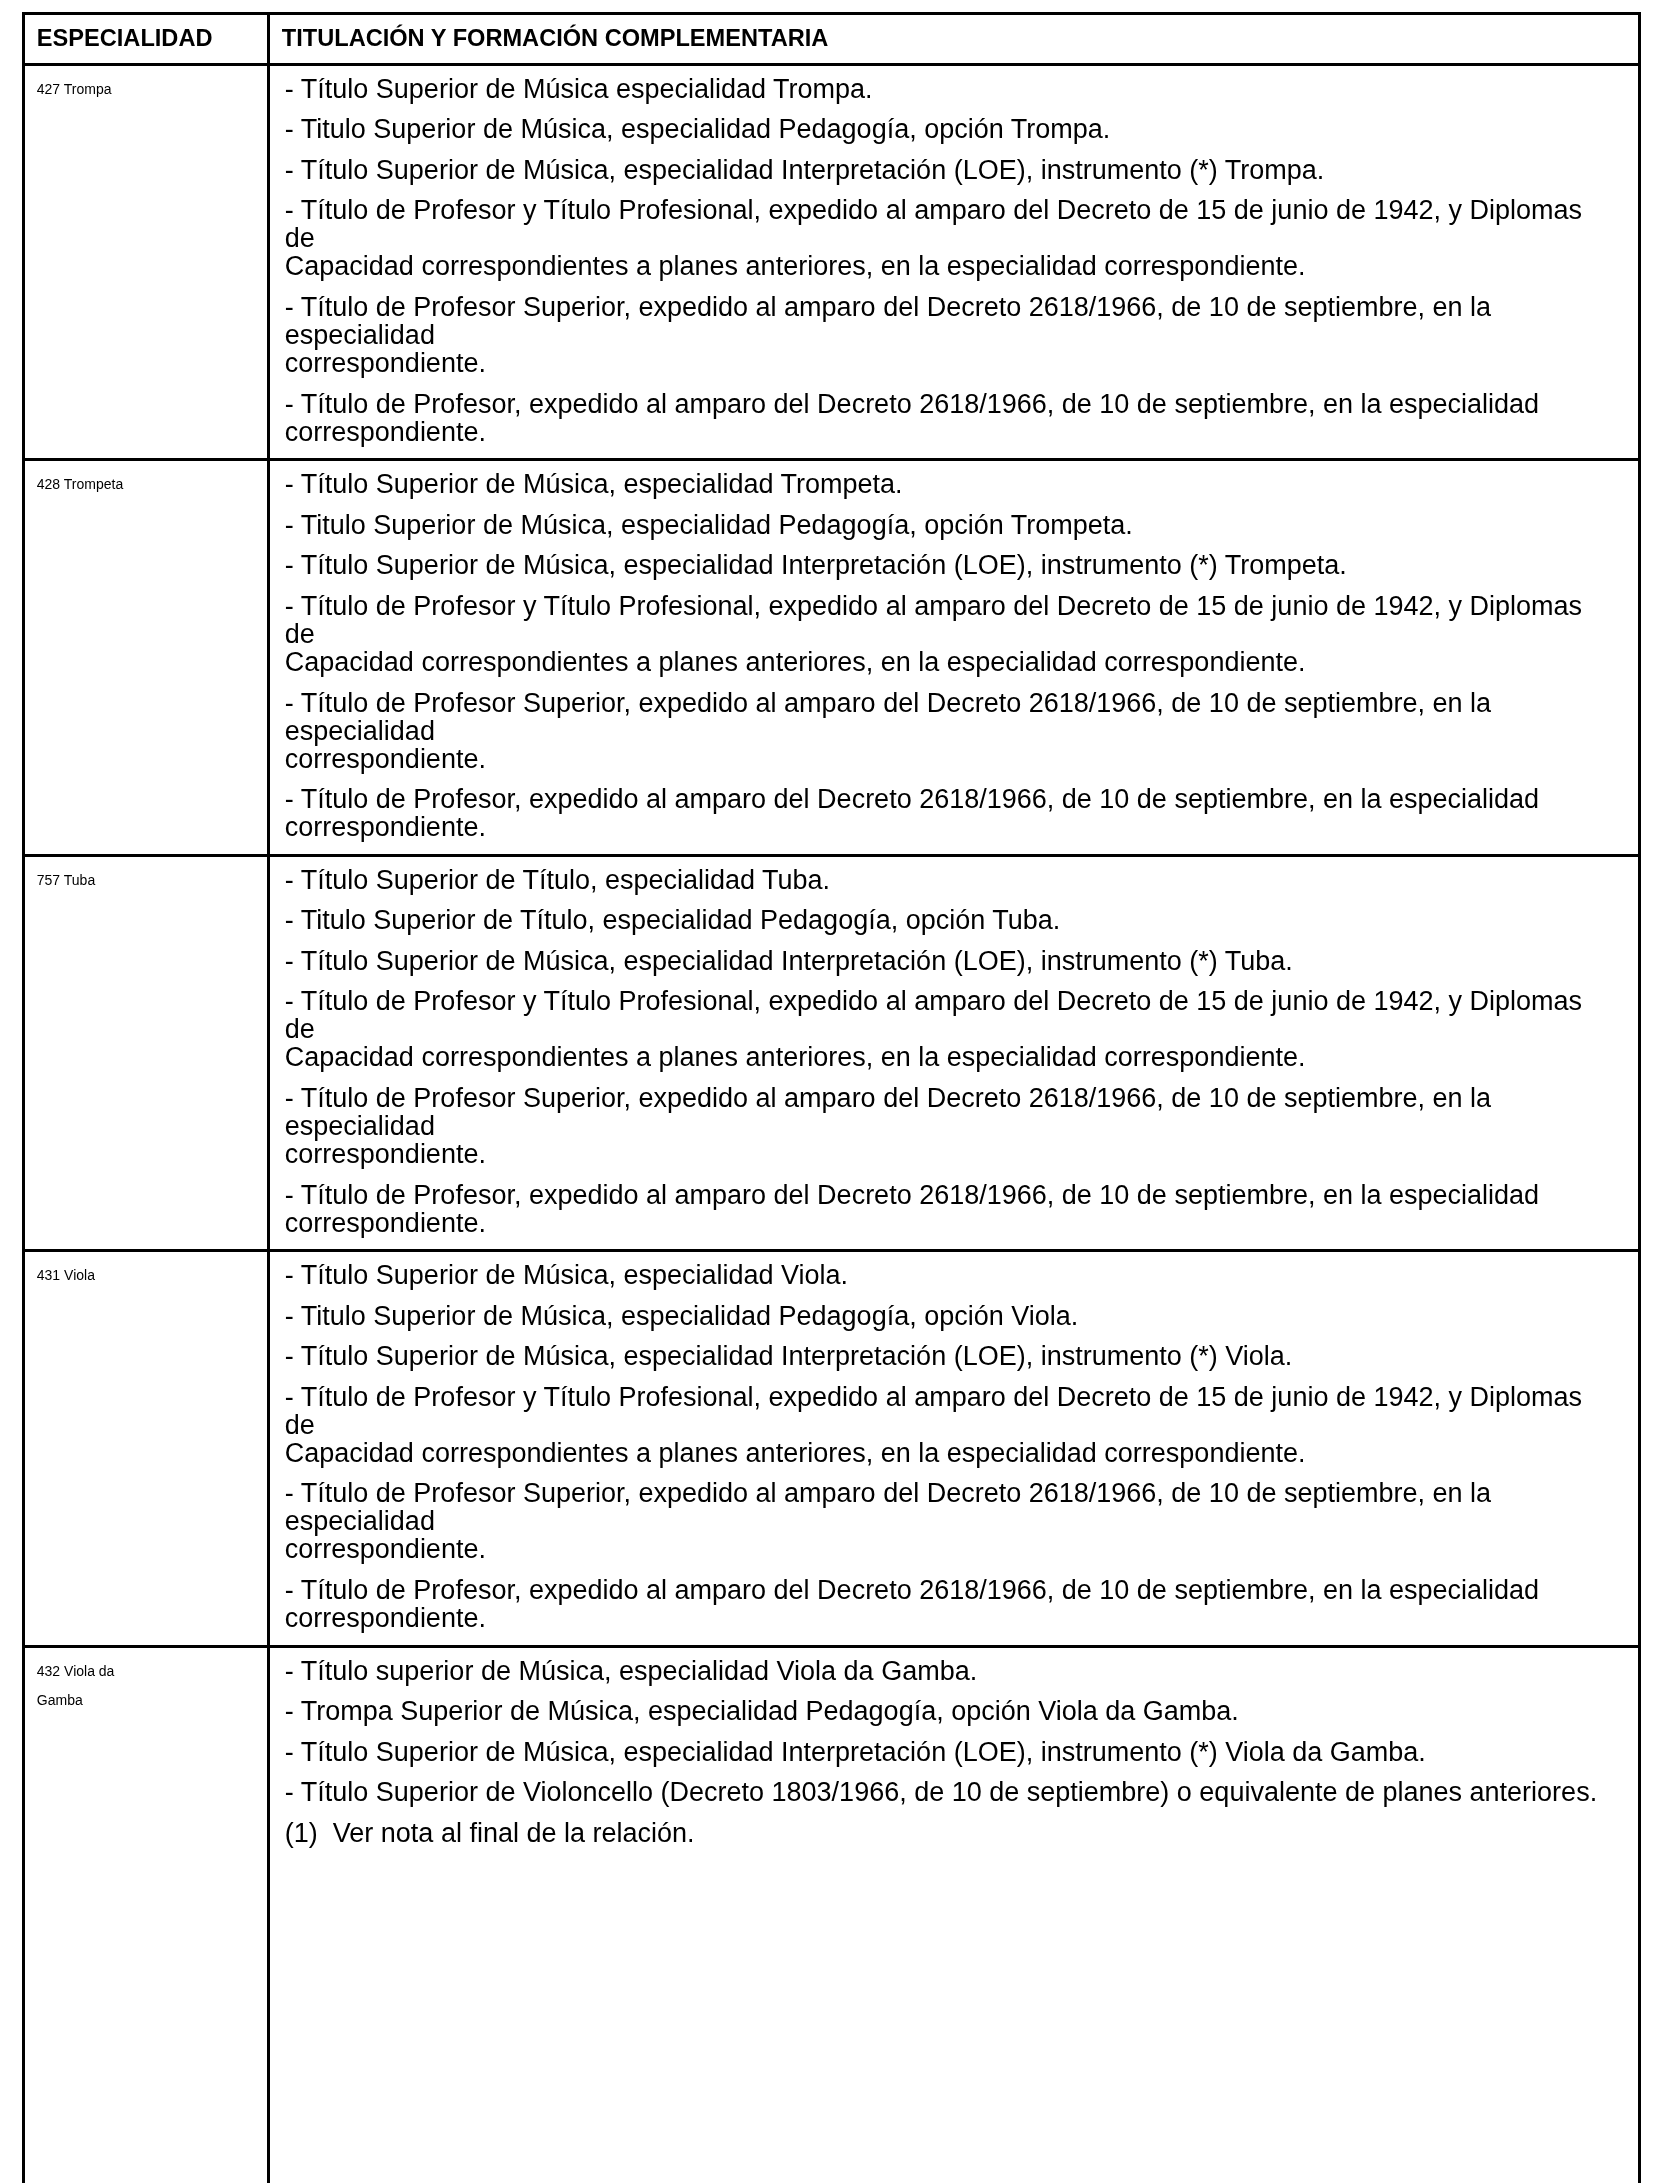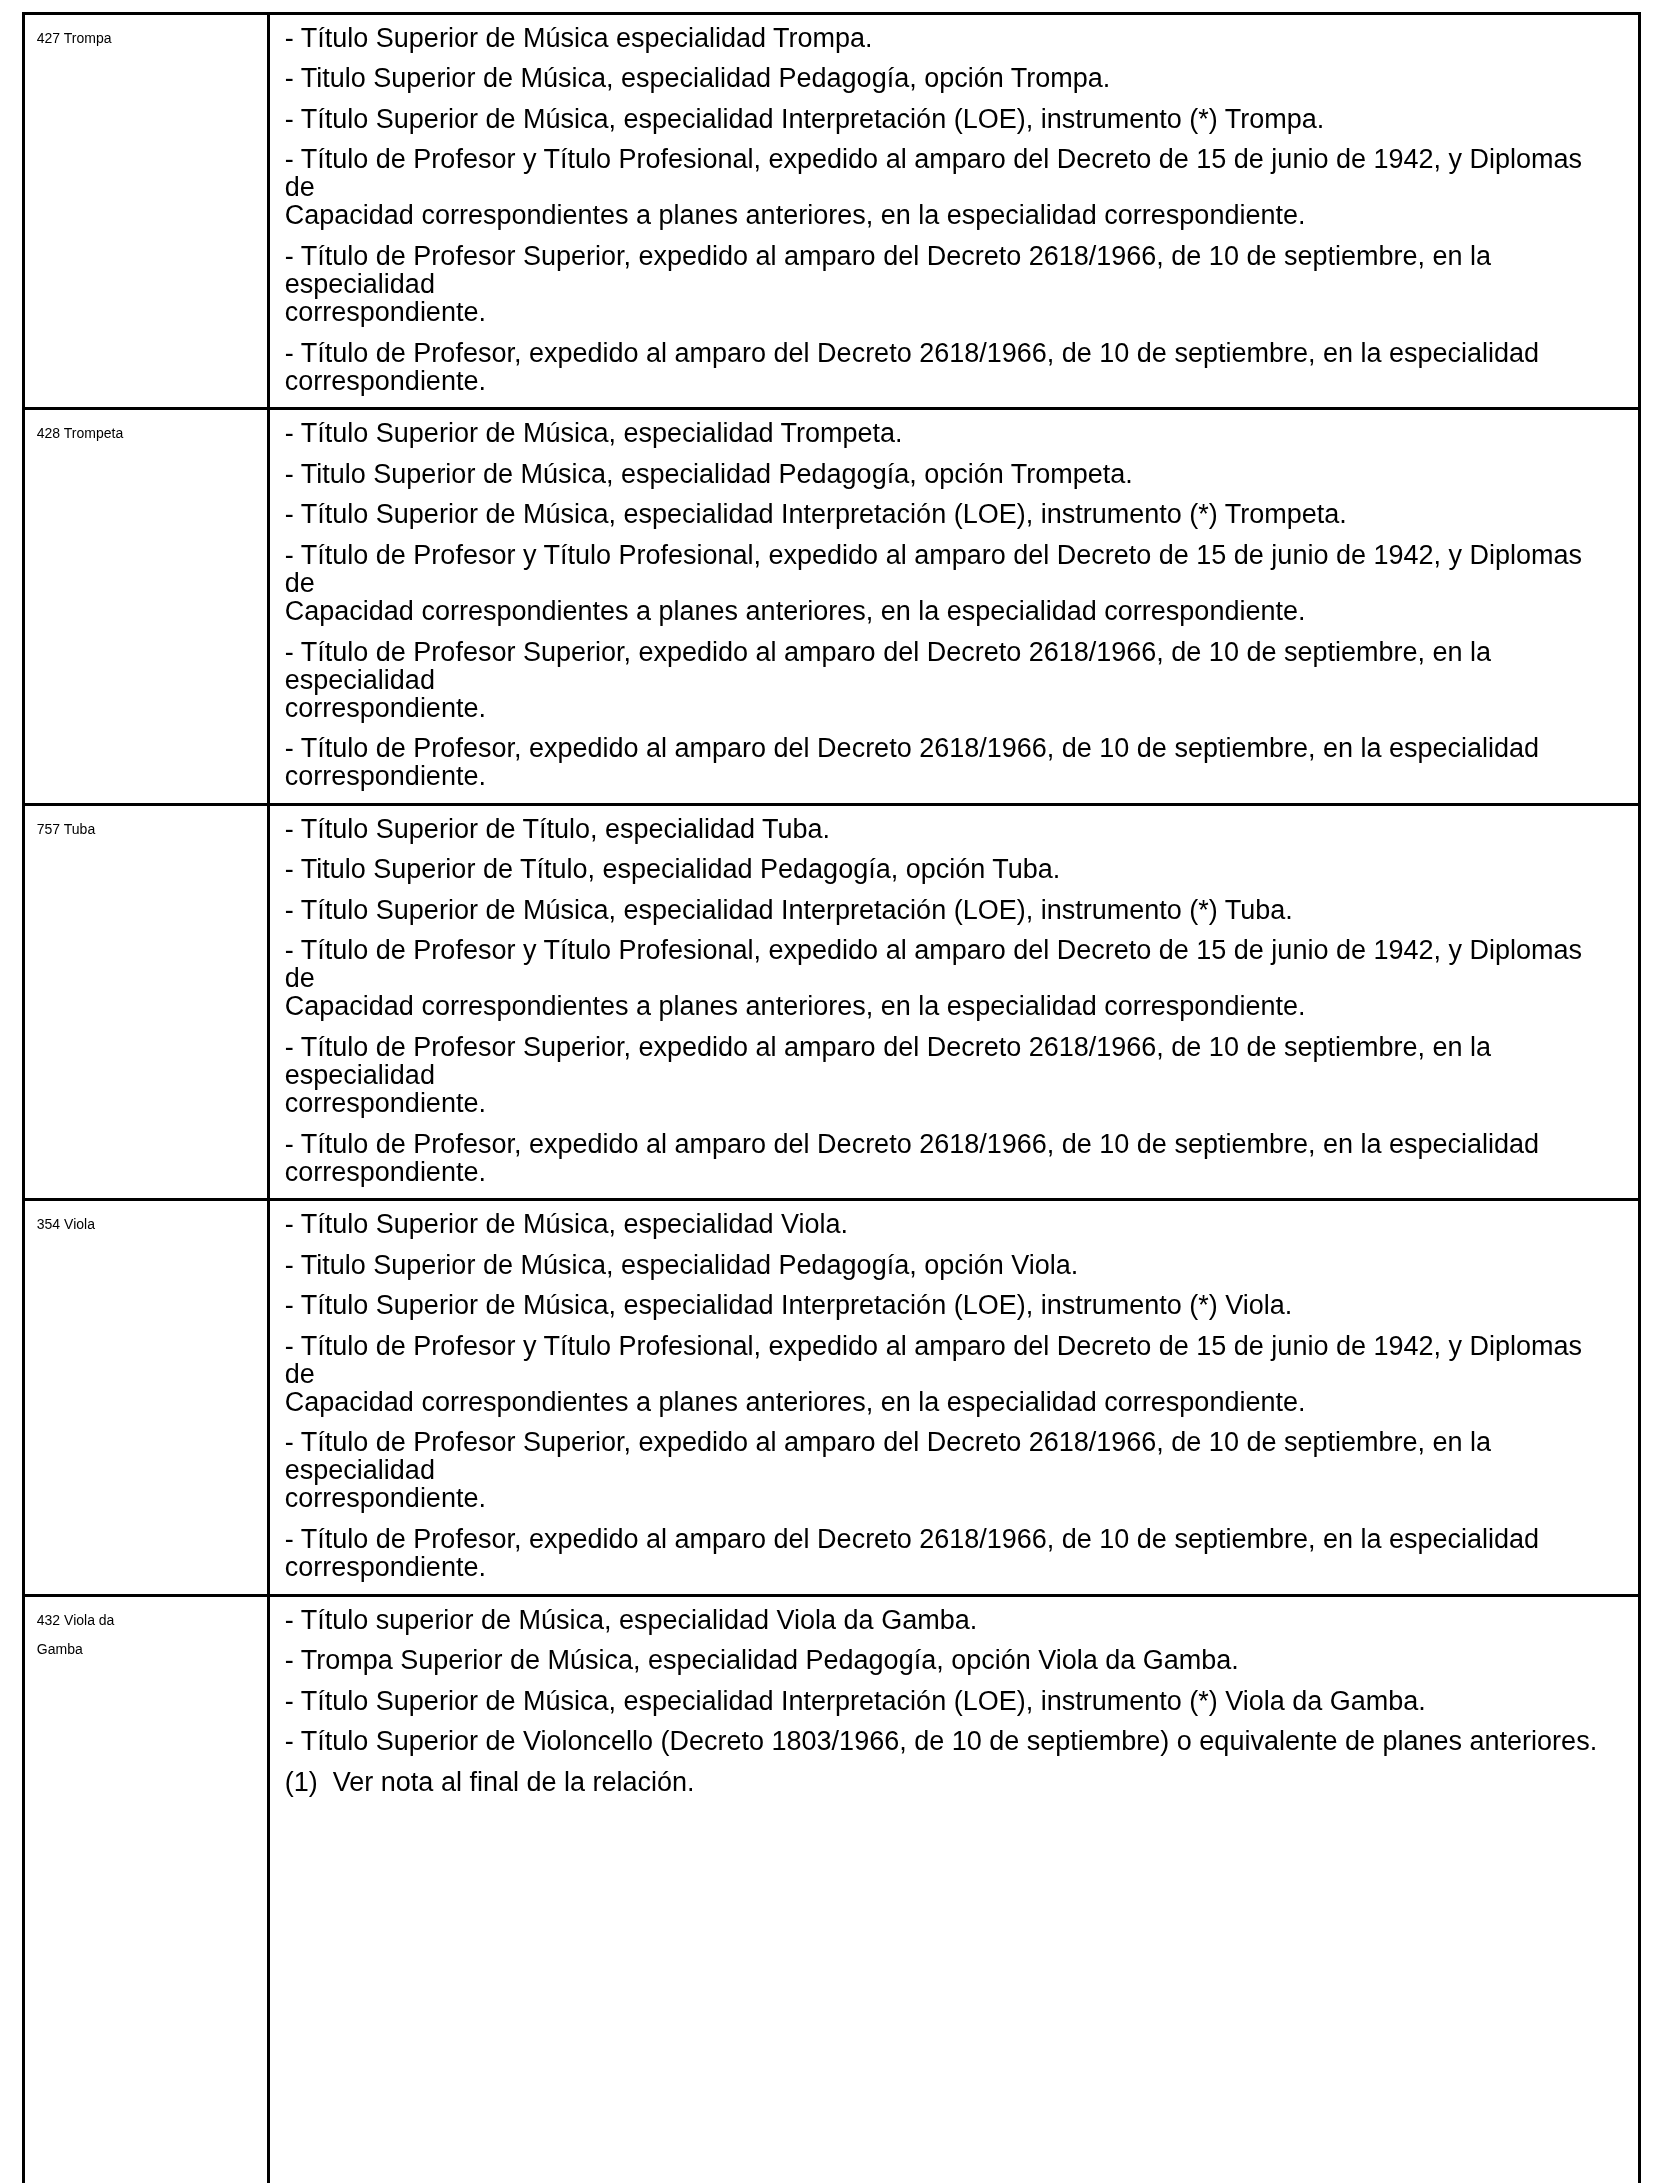--- a/index.html
+++ b/index.html
@@ -73,20 +73,24 @@
 </style>
 </head>
 <body>
 
 <table class="doc-table">
   <colgroup>
     <col class="c-specialty">
     <col class="c-quals">
   </colgroup>
   <tbody>
+    <tr class="r-header">
+      <th>ESPECIALIDAD</th>
+      <th>TITULACIÓN Y FORMACIÓN COMPLEMENTARIA</th>
+    </tr>
 
     <tr class="r-427">
       <td class="specialty-cell">
         <div class="specialty">427 Trompa</div>
       </td>
       <td>
         <p class="bullet">- Título Superior de Música especialidad Trompa.</p>
         <p class="bullet">- Titulo Superior de Música, especialidad Pedagogía, opción Trompa.</p>
         <p class="bullet">- Título Superior de Música, especialidad Interpretación (LOE), instrumento (*) Trompa.</p>
         <p class="bullet">- Título de Profesor y Título Profesional, expedido al amparo del Decreto de 15 de junio de 1942, y Diplomas de
@@ -127,21 +131,21 @@
 Capacidad correspondientes a planes anteriores, en la especialidad correspondiente.</p>
         <p class="bullet">- Título de Profesor Superior, expedido al amparo del Decreto 2618/1966, de 10 de septiembre, en la especialidad
 correspondiente.</p>
         <p class="bullet">- Título de Profesor, expedido al amparo del Decreto 2618/1966, de 10 de septiembre, en la especialidad
 correspondiente.</p>
       </td>
     </tr>
 
     <tr class="r-431">
       <td class="specialty-cell">
-        <div class="specialty">354 Viola</div>
+        <div class="specialty">431 Viola</div>
       </td>
       <td>
         <p class="bullet">- Título Superior de Música, especialidad Viola.</p>
         <p class="bullet">- Titulo Superior de Música, especialidad Pedagogía, opción Viola.</p>
         <p class="bullet">- Título Superior de Música, especialidad Interpretación (LOE), instrumento (*) Viola.</p>
         <p class="bullet">- Título de Profesor y Título Profesional, expedido al amparo del Decreto de 15 de junio de 1942, y Diplomas de
 Capacidad correspondientes a planes anteriores, en la especialidad correspondiente.</p>
         <p class="bullet">- Título de Profesor Superior, expedido al amparo del Decreto 2618/1966, de 10 de septiembre, en la especialidad
 correspondiente.</p>
         <p class="bullet">- Título de Profesor, expedido al amparo del Decreto 2618/1966, de 10 de septiembre, en la especialidad

